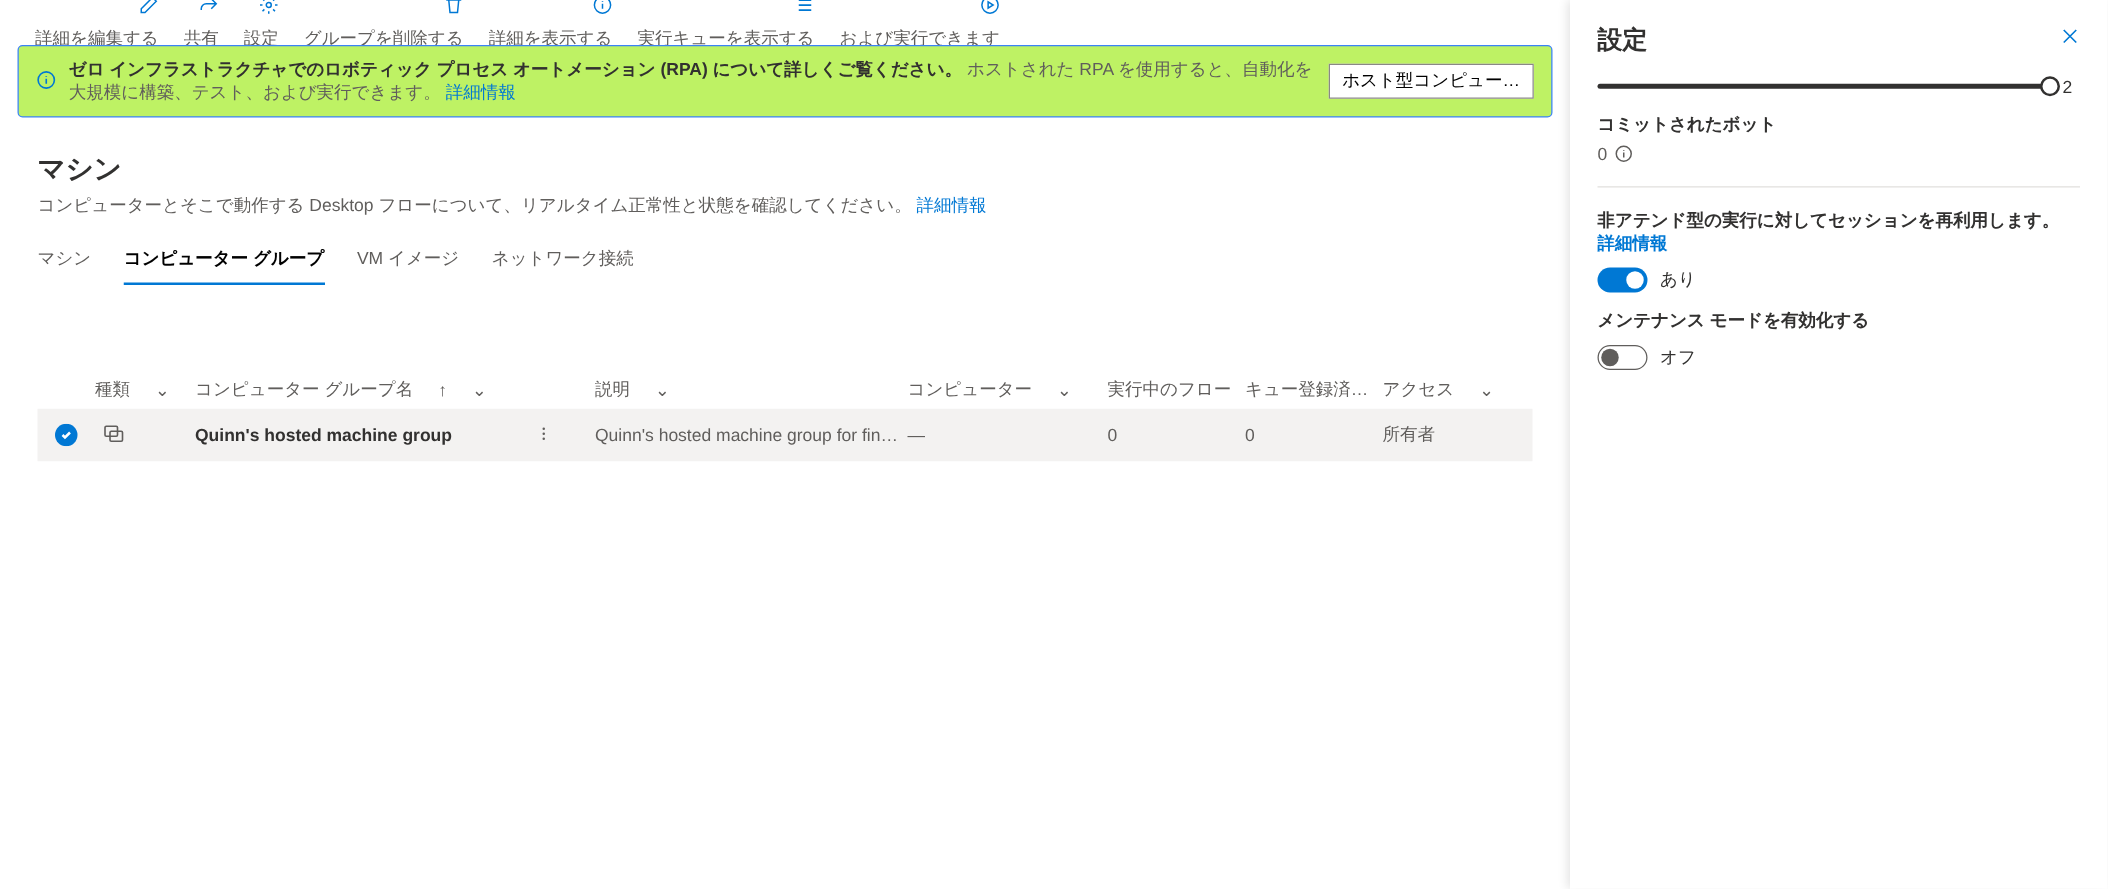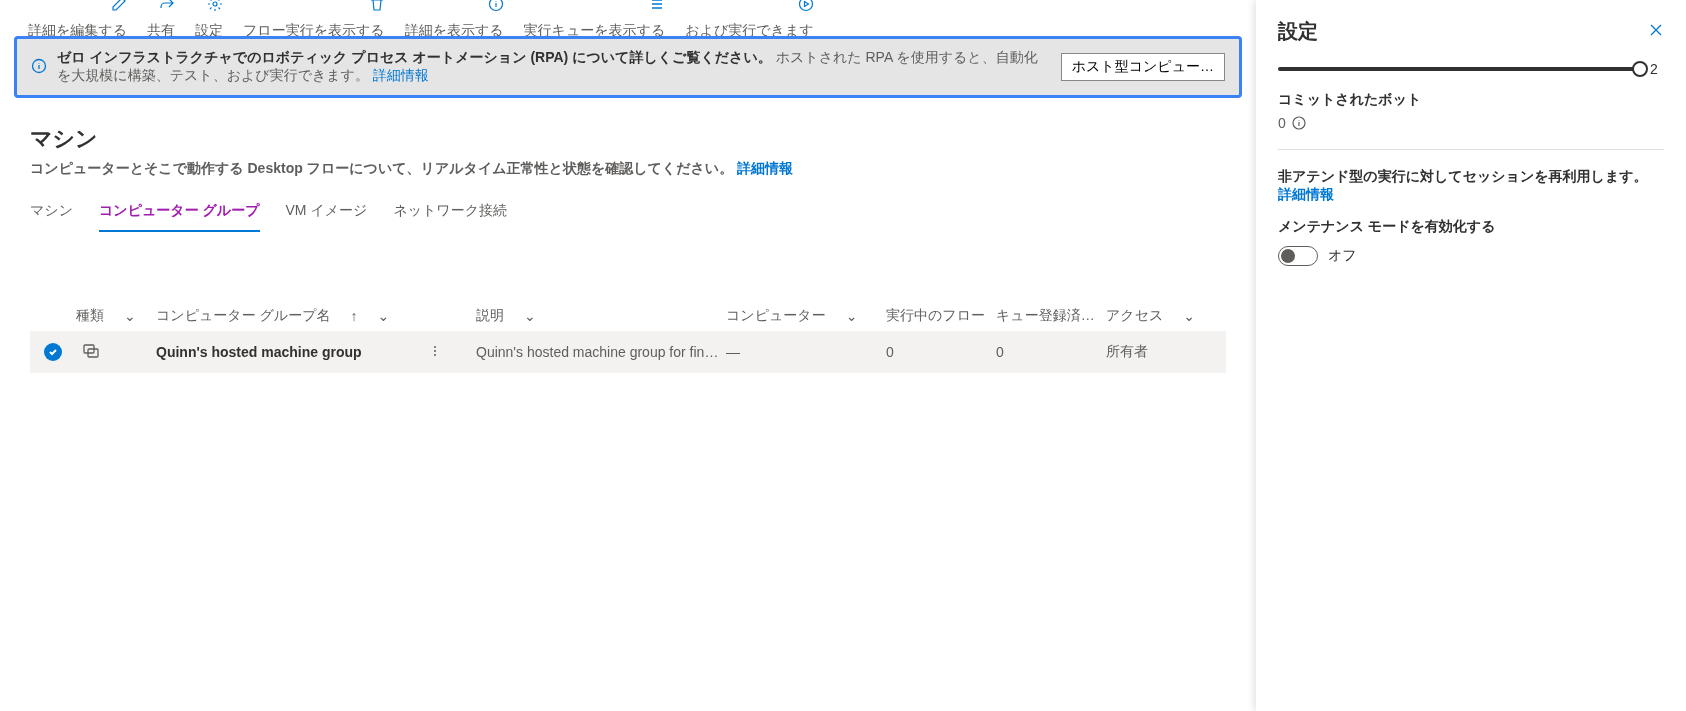--- a/index.html
+++ b/index.html
@@ -40,22 +40,22 @@
       cursor: pointer;
       font-size: 14px;
       flex-direction: column;
     }
     .cmd .icon { color: #0078d4; display: inline-flex; }
     .cmd-label { color: #605e5c; }
 
     
     .banner {
       margin: 0 14px;
-      background: #e5e5e5;
-      border: 3px solid #3b82f6;
+      background: #bef264;
+      border: 1px solid #3b82f6;
       border-radius: 4px;
       padding: 10px 14px;
       display: flex;
       align-items: center;
       gap: 10px;
       color: #605e5c;
       position: relative;
     }
     .banner .icon { color: #0078d4; flex-shrink: 0; }
     .banner-text { flex: 1; }
@@ -67,37 +67,37 @@
       border: 1px solid #8a8886;
       padding: 4px 10px;
       font-size: 14px;
       cursor: pointer;
       white-space: nowrap;
     }
 
     
     .page-header { margin: 26px 30px 6px; }
     .page-title { font-size: 22px; font-weight: 600; color: #323130; }
-    .page-subtitle { color: #605e5c; margin-top: 6px; font-size: 14px; font-weight: bold; }
+    .page-subtitle { color: #605e5c; margin-top: 6px; font-size: 14px; }
 
     
     .tabs {
       display: flex;
       gap: 26px;
       margin: 18px 30px 0;
       border-bottom: 1px solid transparent;
     }
     .tab {
       padding: 6px 0 10px;
       color: #605e5c;
       cursor: pointer;
       font-size: 14px;
     }
     .tab.active {
-      color: #a21caf;
+      color: #000000;
       font-weight: 600;
       border-bottom: 2px solid #0078d4;
     }
 
     
     .table-wrap { margin: 28px 30px 0; }
     .thead {
       display: grid;
       grid-template-columns: 40px 80px 320px 250px 160px 110px 110px 110px;
       align-items: center;
@@ -208,21 +208,21 @@
           </svg>
       </span>
       <span class="cmd-label">設定</span>
     </div>
     <div class="cmd">
       <span class="icon">
         <svg width="16" height="16" viewBox="0 0 16 16" fill="none" stroke="currentColor" stroke-width="1.2">
             <path d="M2 4h12M6 4V2h4v2M4 4l1 10h6l1-10"></path>
           </svg>
       </span>
-      <span class="cmd-label">フロー実行を表示する</span>
+      <span class="cmd-label">グループを削除する</span>
     </div>
     <div class="cmd">
       <span class="icon">
         <svg width="16" height="16" viewBox="0 0 16 16" fill="none" stroke="currentColor" stroke-width="1.2">
             <circle cx="8" cy="8" r="6.5"></circle>
             <path d="M8 7v4M8 5v.5"></path>
           </svg>
       </span>
       <span class="cmd-label">詳細を表示する</span>
     </div>
@@ -373,20 +373,26 @@
     </div>
   </div>
 
   <hr class="panel-divider">
 
   <div class="panel-section">
     <div class="panel-label">
       <span>非アテンド型の実行に対してセッションを再利用します。</span>
       <span class="link">詳細情報</span>
     </div>
+    <div class="toggle-row">
+      <div class="toggle on">
+        <div class="knob"></div>
+      </div>
+      <span class="toggle-label">あり</span>
+    </div>
   </div>
 
   <div class="panel-section">
     <div class="panel-label">メンテナンス モードを有効化する</div>
     <div class="toggle-row">
       <div class="toggle off">
         <div class="knob"></div>
       </div>
       <span class="toggle-label">オフ</span>
     </div>

